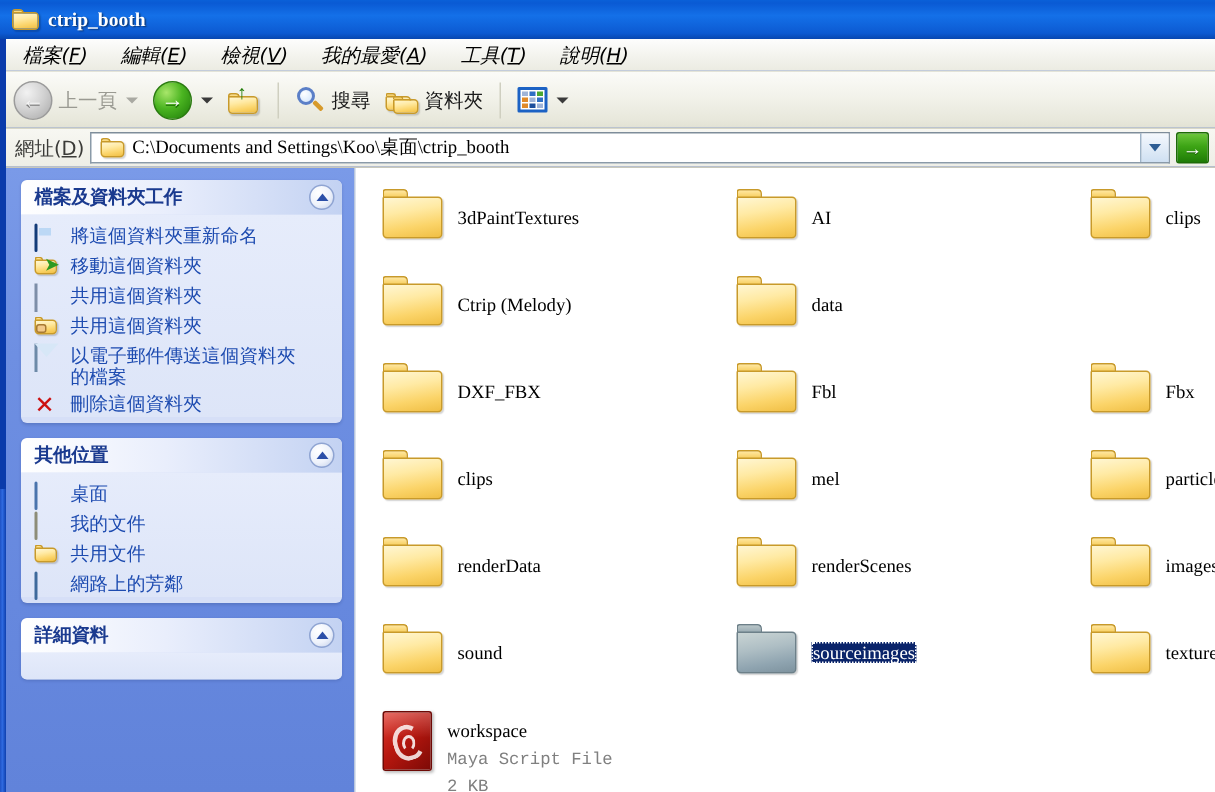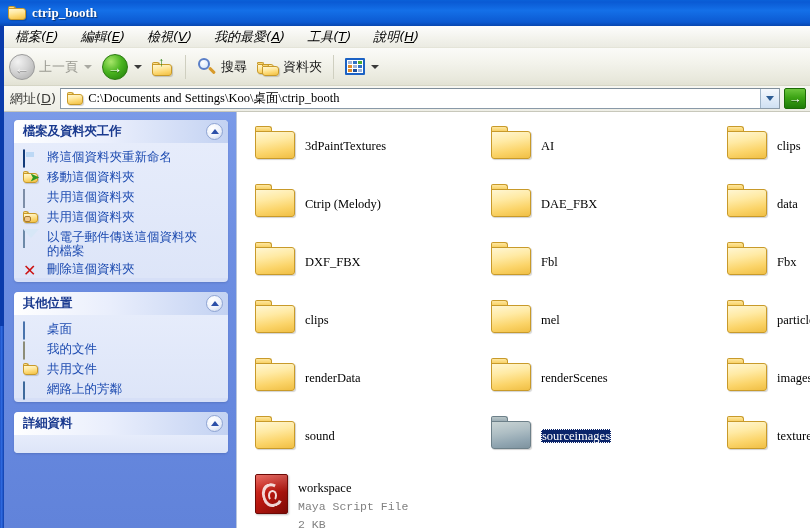--- a/index.html
+++ b/index.html
@@ -562,27 +562,20 @@
                 <span class="tab"></span>
                 <span class="body"></span>
               </span>
             <span class="meta"><span class="item-name">Ctrip (Melody)</span></span>
           </div>
           <div class="cell">
             <span class="fico folder">
                 <span class="tab"></span>
                 <span class="body"></span>
               </span>
-            <span class="meta"><span class="item-name">DAE_FBX</span></span>
-          </div>
-          <div class="cell">
-            <span class="fico folder">
-                <span class="tab"></span>
-                <span class="body"></span>
-              </span>
             <span class="meta"><span class="item-name">data</span></span>
           </div>
         </div>
 
         <div class="grid-row">
           <div class="cell">
             <span class="fico folder">
                 <span class="tab"></span>
                 <span class="body"></span>
               </span>

